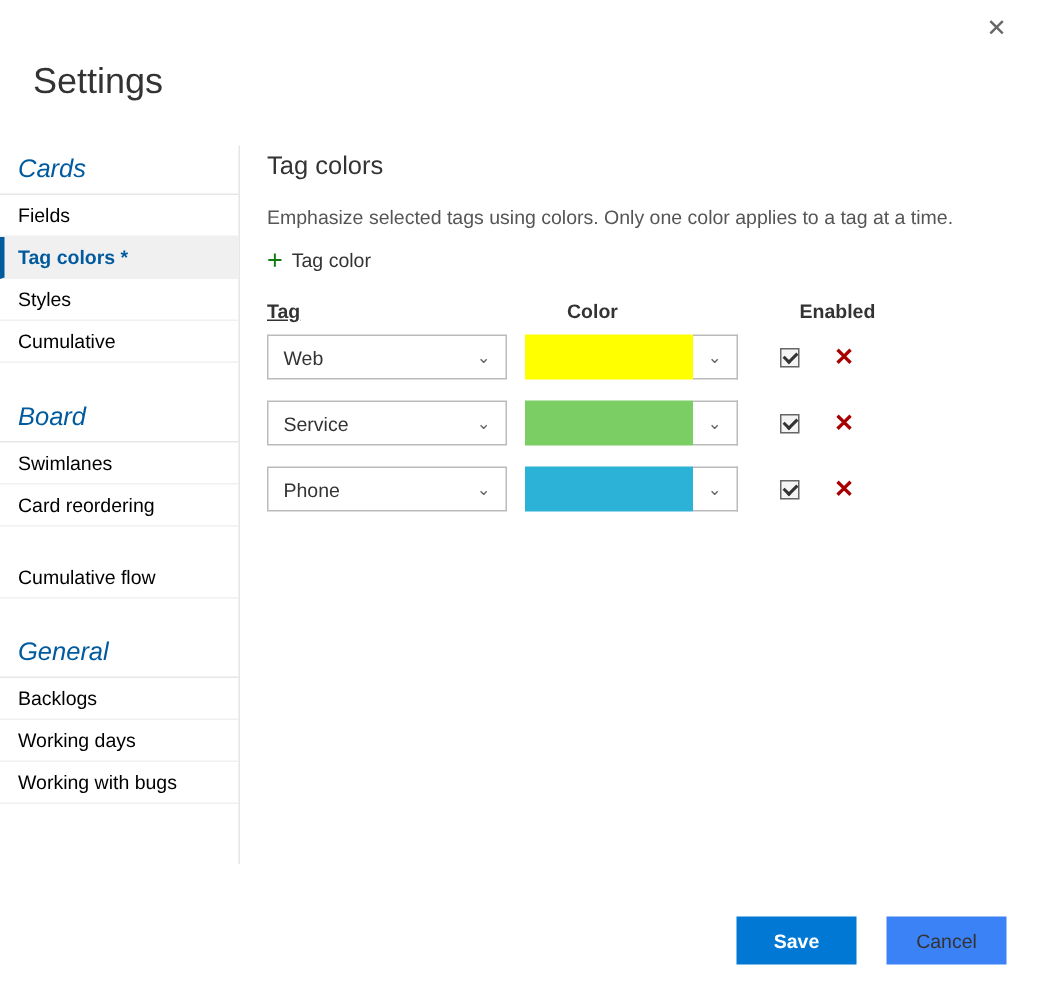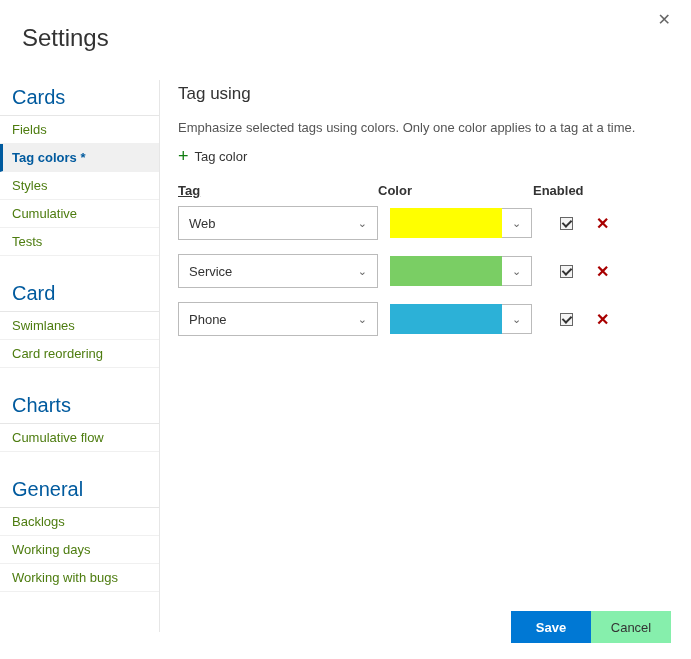--- a/index.html
+++ b/index.html
@@ -16,45 +16,46 @@
   .close-btn {
     position: absolute;
     top: 12px;
     right: 20px;
     font-size: 16px;
     color: #666;
     cursor: pointer;
     line-height: 1;
   }
   .header {
-    padding: 24px 0 28px 22px;
+    padding: 41px 0 28px 22px;
     font-size: 24px;
     font-weight: 300;
     color: #333;
   }
   .layout {
     display: flex;
   }
   .sidebar {
     width: 160px;
     flex-shrink: 0;
     border-right: 1px solid #e6e6e6;
     padding-bottom: 40px;
   }
   .section-title {
     padding: 6px 0 6px 12px;
     color: #005a9e;
-    font-size: 20px;
+    font-size: 17px;
     font-weight: 400;
     border-bottom: 1px solid #e6e6e6;
+    font-style: italic;
   }
   .section-title.first { border-top: none; }
   .sidebar-item {
     padding: 6px 0 6px 12px;
-    color: #4d7c0f;
+    color: #000000;
     cursor: pointer;
     border-bottom: 1px solid #f0f0f0;
     font-size: 13px;
   }
   .sidebar-item.active {
     background: #f0f0f0;
     color: #005a9e;
     font-weight: 600;
     border-left: 3px solid #005a9e;
     padding-left: 9px;
@@ -99,26 +100,26 @@
   .col-tag   { width: 200px; text-decoration: underline; }
   .col-color { width: 155px; }
   .col-en    { width: 70px; }
   .grid-row {
     display: flex;
     align-items: center;
     margin-bottom: 14px;
     gap: 0;
   }
   .tag-select {
-    width: 200px;
+    width: 160px;
     height: 30px;
     border: 1px solid #bbb;
     display: flex;
     align-items: center;
-    padding: 16px 10px;
+    padding: 6px 10px;
     justify-content: space-between;
     cursor: pointer;
     background: #fff;
   }
   .chev {
     color: #666;
     font-size: 11px;
   }
   .color-cell {
     display: flex;
@@ -174,80 +175,78 @@
   .delete-x {
     color: #a80000;
     font-size: 16px;
     font-weight: bold;
   }
   .footer {
     position: absolute;
     bottom: 16px;
     right: 20px;
     display: flex;
-    gap: 0;
+    gap: 20px;
     margin-top: 23px;
   }
   .btn {
     min-width: 80px;
     height: 32px;
     display: flex;
     align-items: center;
     justify-content: center;
     font-size: 13px;
     cursor: pointer;
     border: none;
     padding: 0 16px;
   }
   .btn-primary {
     background: #0078d4;
     color: #fff;
     font-weight: 600;
   }
   .btn-default {
-    background: #86efac;
+    background: #3b82f6;
     color: #333;
   }
 </style>
 </head>
 <body>
 
 <div class="close-btn">✕</div>
 
 <div class="header">Settings</div>
 
 <div class="layout">
 
   <div class="sidebar">
 
     <div class="section-title first">Cards</div>
     <div class="sidebar-item">Fields</div>
     <div class="sidebar-item active">Tag colors *</div>
     <div class="sidebar-item">Styles</div>
     <div class="sidebar-item">Cumulative</div>
-    <div class="sidebar-item">Tests</div>
     <div class="section-gap"></div>
 
-    <div class="section-title">Card</div>
+    <div class="section-title">Board</div>
     <div class="sidebar-item">Swimlanes</div>
     <div class="sidebar-item">Card reordering</div>
     <div class="section-gap"></div>
 
-    <div class="section-title">Charts</div>
     <div class="sidebar-item">Cumulative flow</div>
     <div class="section-gap"></div>
 
     <div class="section-title">General</div>
     <div class="sidebar-item">Backlogs</div>
     <div class="sidebar-item">Working days</div>
     <div class="sidebar-item">Working with bugs</div>
   </div>
 
   <div class="main">
-    <div class="main-title">Tag using</div>
+    <div class="main-title">Tag colors</div>
     <div class="desc">Emphasize selected tags using colors. Only one color applies to a tag at a time.</div>
 
     <div class="add-row">
       <span class="plus">+</span>
       <span class="add-label">Tag color</span>
     </div>
 
     <div class="grid-header">
       <div class="col-tag">Tag</div>
       <div class="col-color">Color</div>

